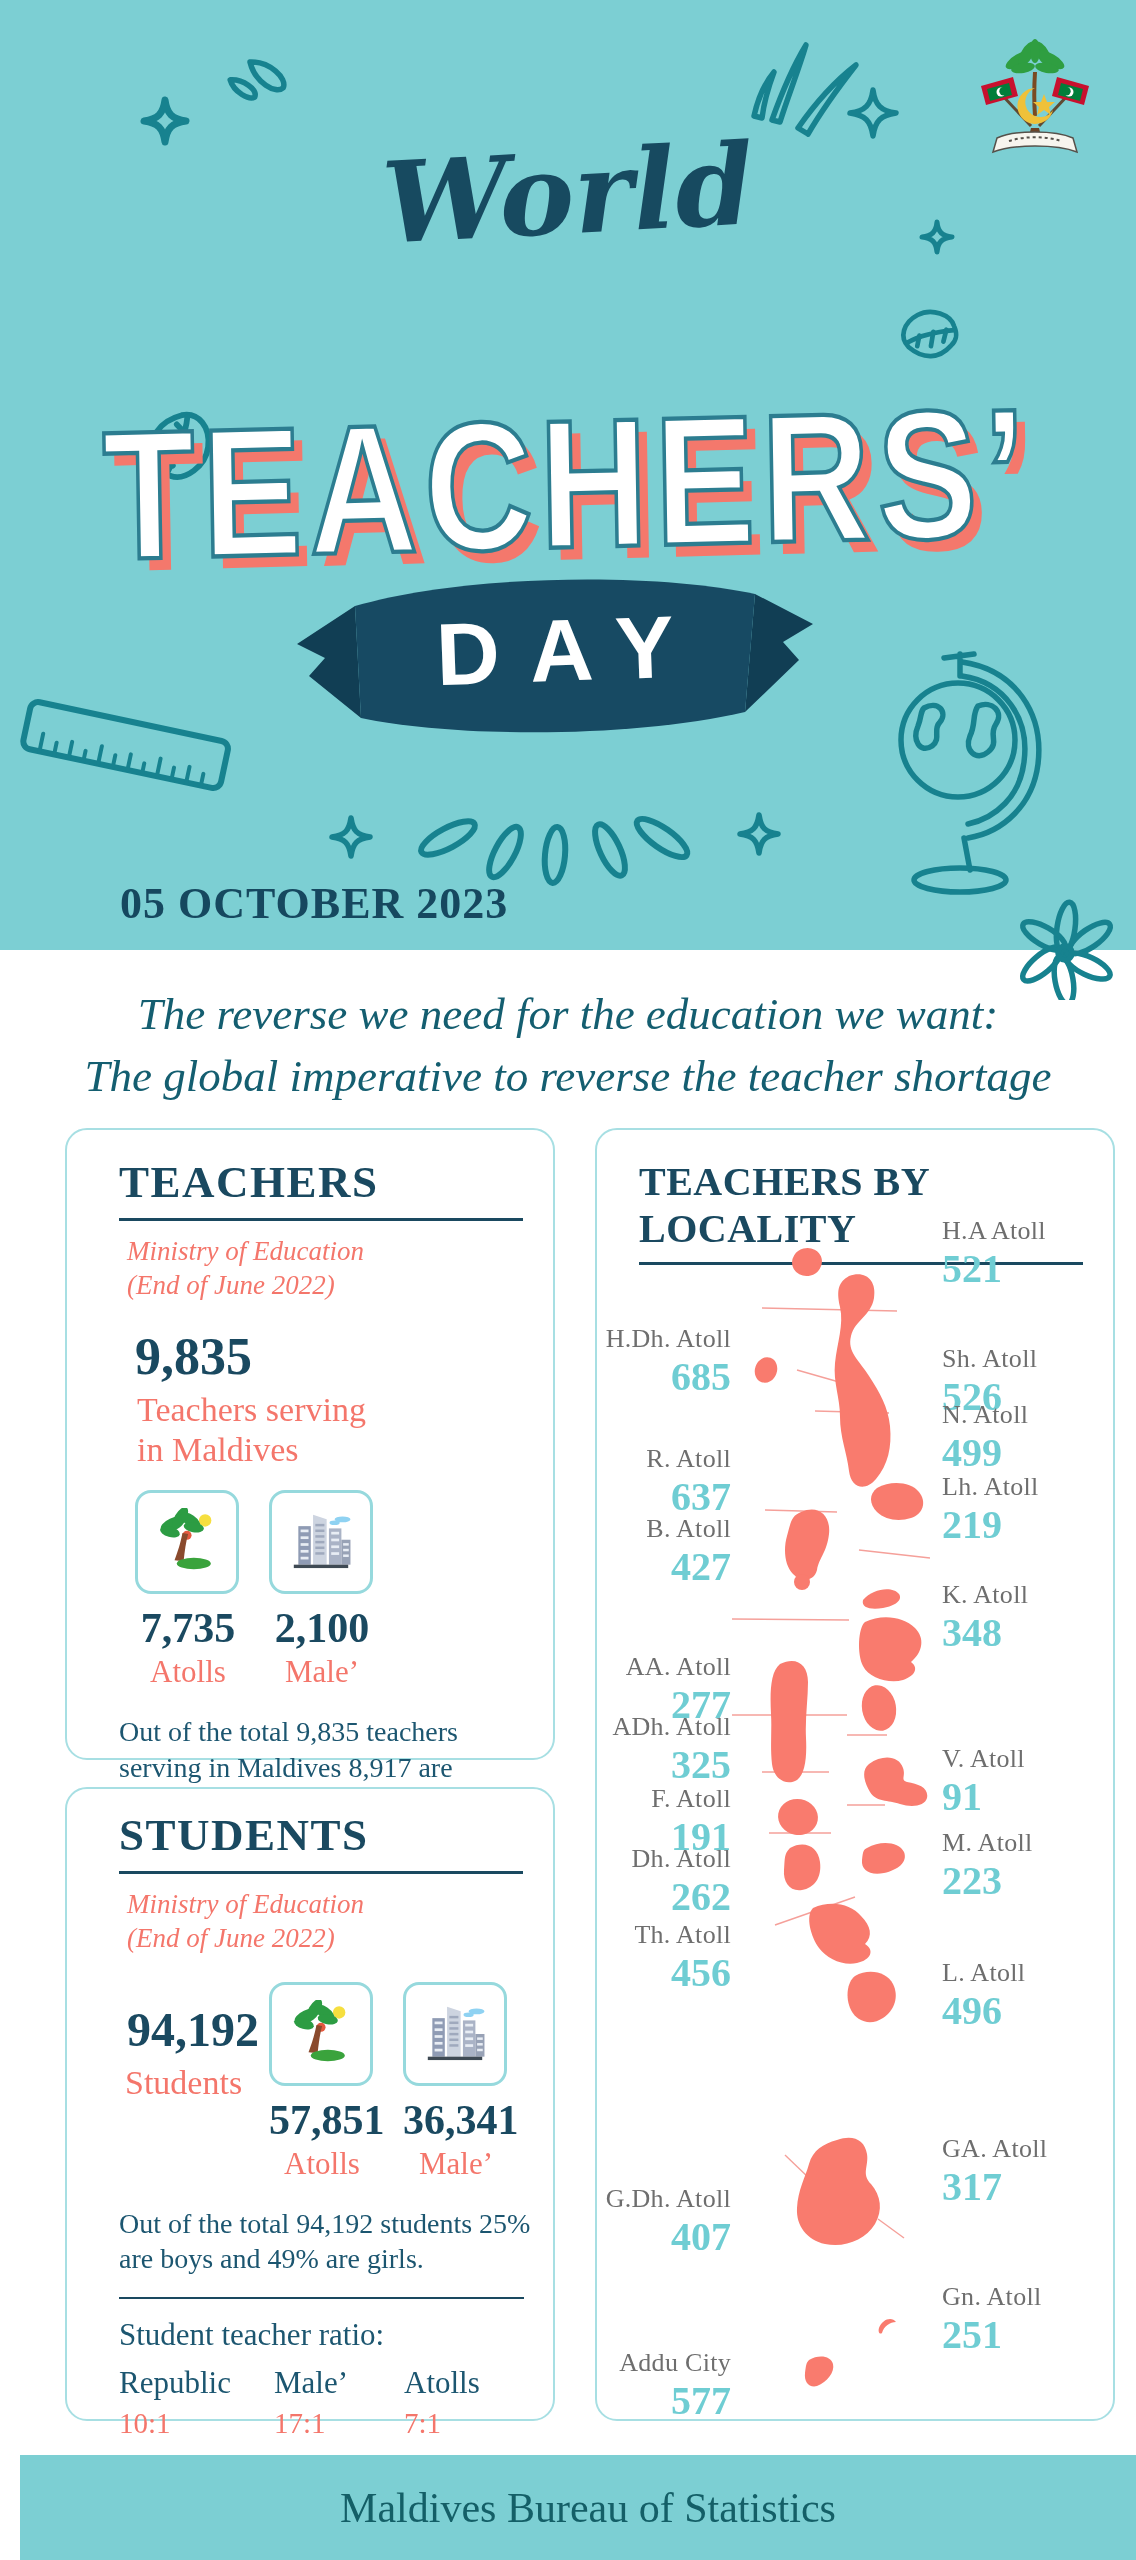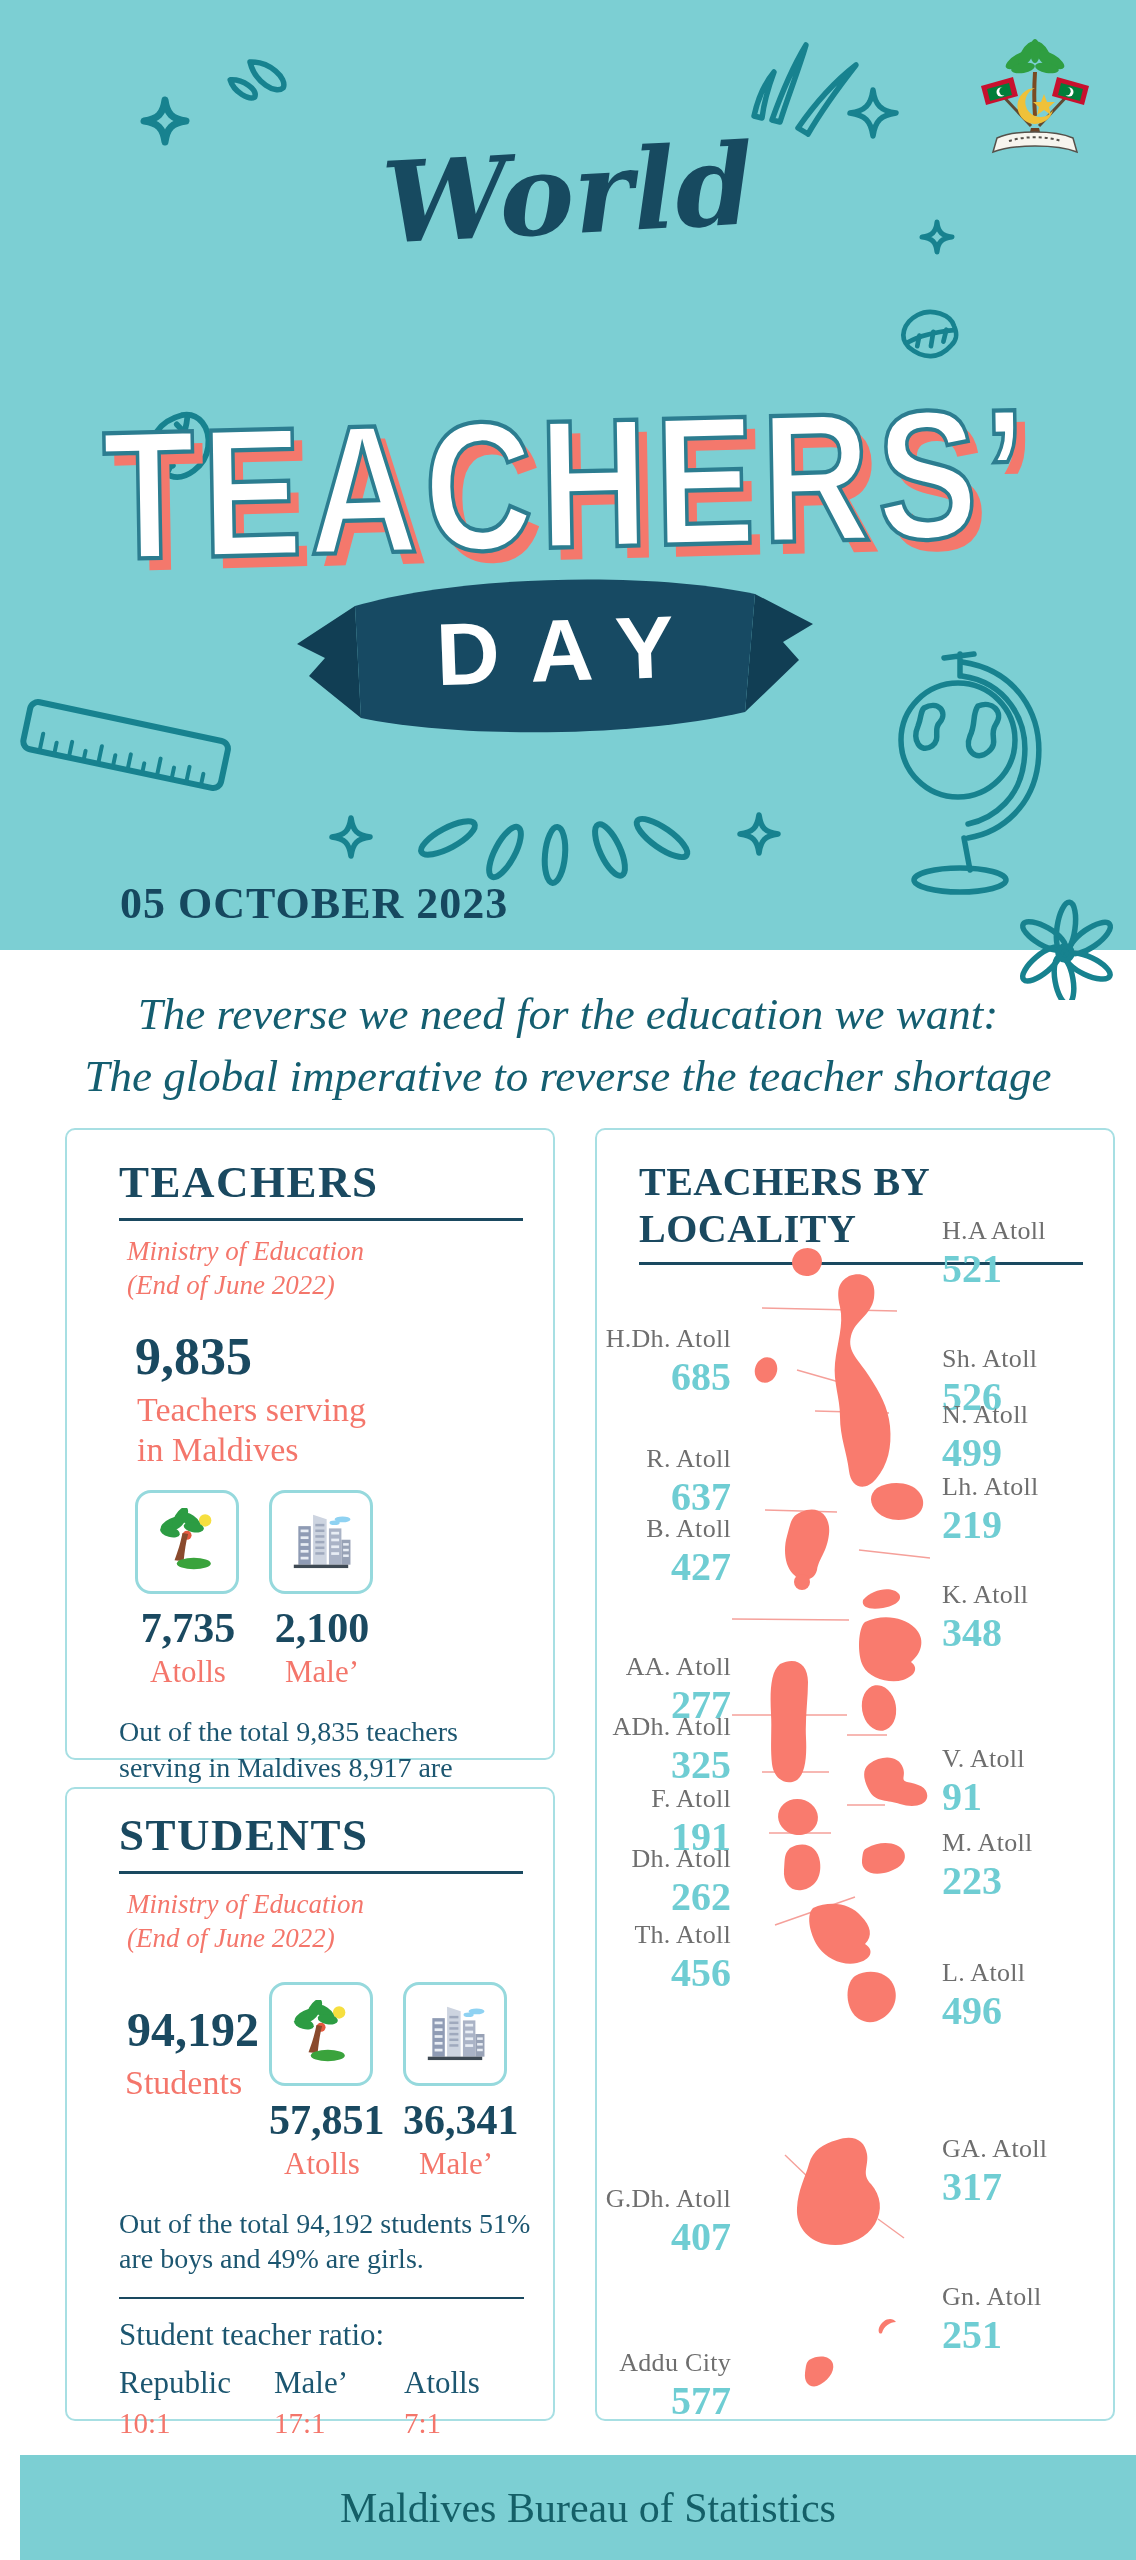--- a/index.html
+++ b/index.html
@@ -20,21 +20,21 @@
   .title-day{position:absolute;left:285px;top:600px;width:540px;text-align:center;
     font-family:"Liberation Sans", sans-serif;font-weight:bold;font-size:88px;letter-spacing:30px;
     color:#ffffff;transform:rotate(-2deg);text-indent:30px;}
   .date{position:absolute;left:120px;top:878px;font-size:44px;font-weight:bold;color:#16485f;letter-spacing:1px;}
 
   
   .subtitle{position:absolute;left:0;top:983px;width:1136px;text-align:center;
     font-style:italic;font-size:45px;color:#145e70;line-height:1.38;}
 
   
-  .card{position:absolute;background:#ffffff;border:2.5px solid #a7dfe3;border-radius:10px;box-sizing:border-box;}
+  .card{position:absolute;background:#ffffff;border:2.5px solid #a7dfe3;border-radius:22px;box-sizing:border-box;}
   .teachers-card{left:65px;top:1128px;width:490px;height:632px;padding:26px 30px 0 52px;}
   .students-card{left:65px;top:1787px;width:490px;height:634px;padding:20px 30px 0 52px;}
   .locality-card{left:595px;top:1128px;width:520px;height:1293px;padding:28px 30px 0 42px;}
   .card h2{margin:0;font-size:45px;font-weight:bold;color:#1a4960;letter-spacing:1.5px;
     border-bottom:3.5px solid #1a4960;padding-bottom:10px;}
   .locality-card h2{font-size:40px;letter-spacing:0.5px;}
   .source{margin:14px 0 0 8px;font-style:italic;font-size:27px;color:#f4766b;line-height:1.25;}
   .total-num{margin:24px 0 0 16px;font-size:52px;font-weight:bold;color:#1a4960;}
   .total-label{margin:4px 0 0 18px;font-size:34px;color:#f4766b;line-height:1.18;}
   .icon-row{display:flex;gap:28px;margin:20px 0 0 16px;}
@@ -353,21 +353,21 @@
                 <rect x="49.5" y="43" width="5" height="2.2"></rect>
               </g>
             <rect x="6" y="50" width="48" height="3" fill="#3f4a54"></rect>
           </svg>
         </div>
         <div class="stat-num">36,341</div>
         <div class="stat-label">Male’</div>
       </div>
     </div>
   </div>
-  <p class="note">Out of the total 94,192 students 51% are boys and 49% are girls.</p>
+  <p class="note">Out of the total 94,192 students 25% are boys and 49% are girls.</p>
   <hr class="divider">
   <div class="ratio-title">Student teacher ratio:</div>
   <div class="ratio-row">
     <div class="ratio-col">
       <div class="ratio-name">Republic</div>
       <div class="ratio-val">10:1</div>
     </div>
     <div class="ratio-col">
       <div class="ratio-name">Male’</div>
       <div class="ratio-val">17:1</div>

